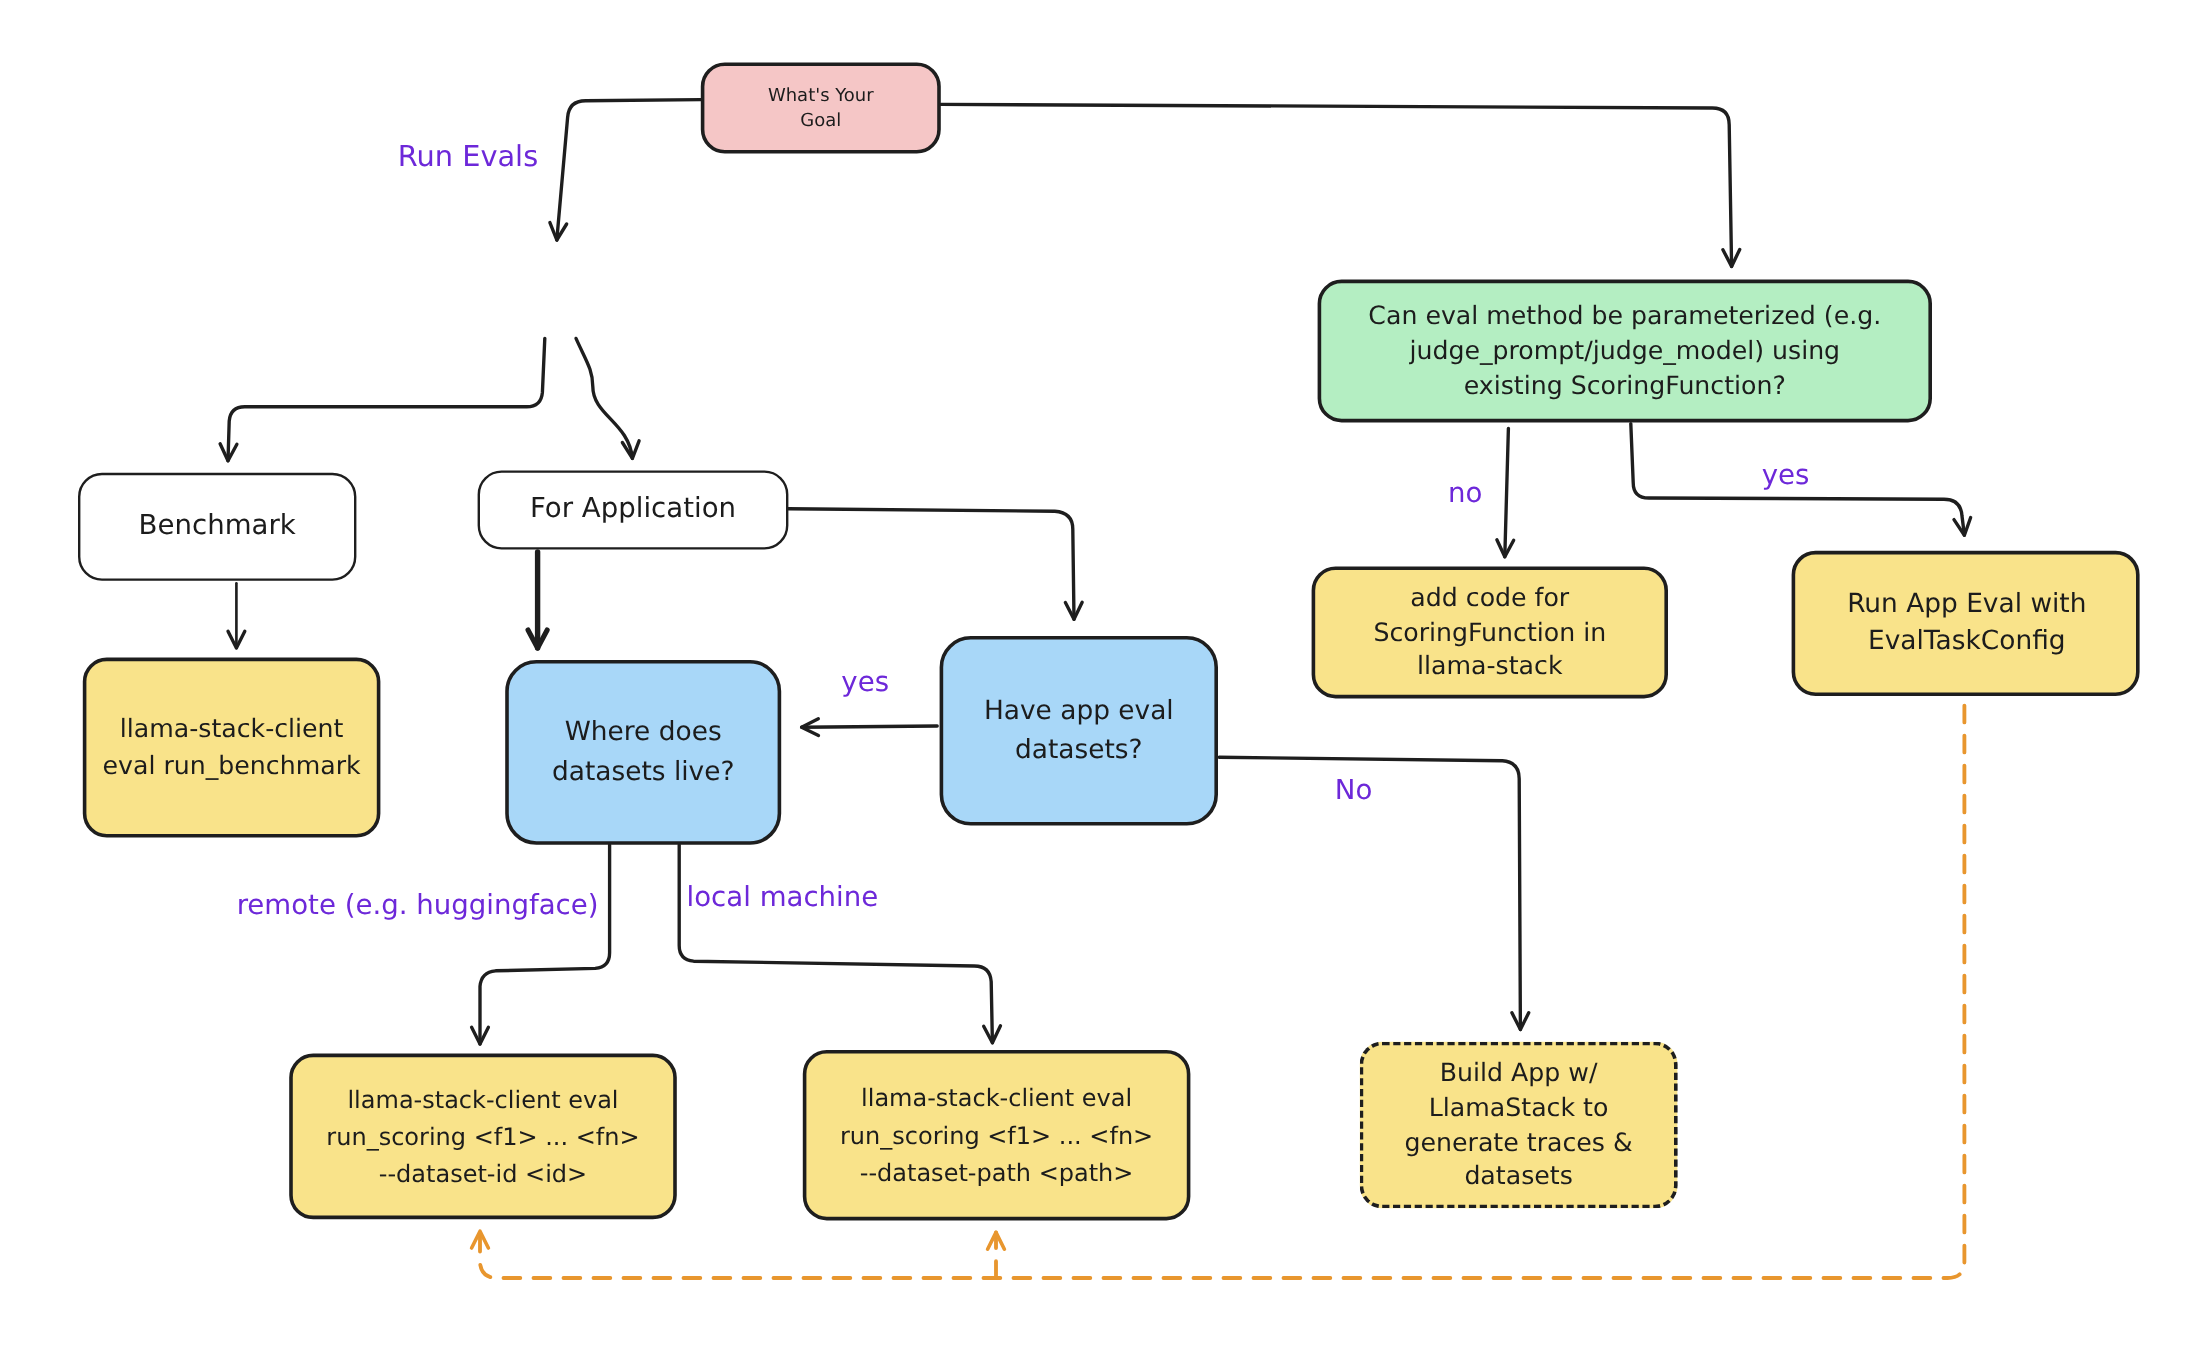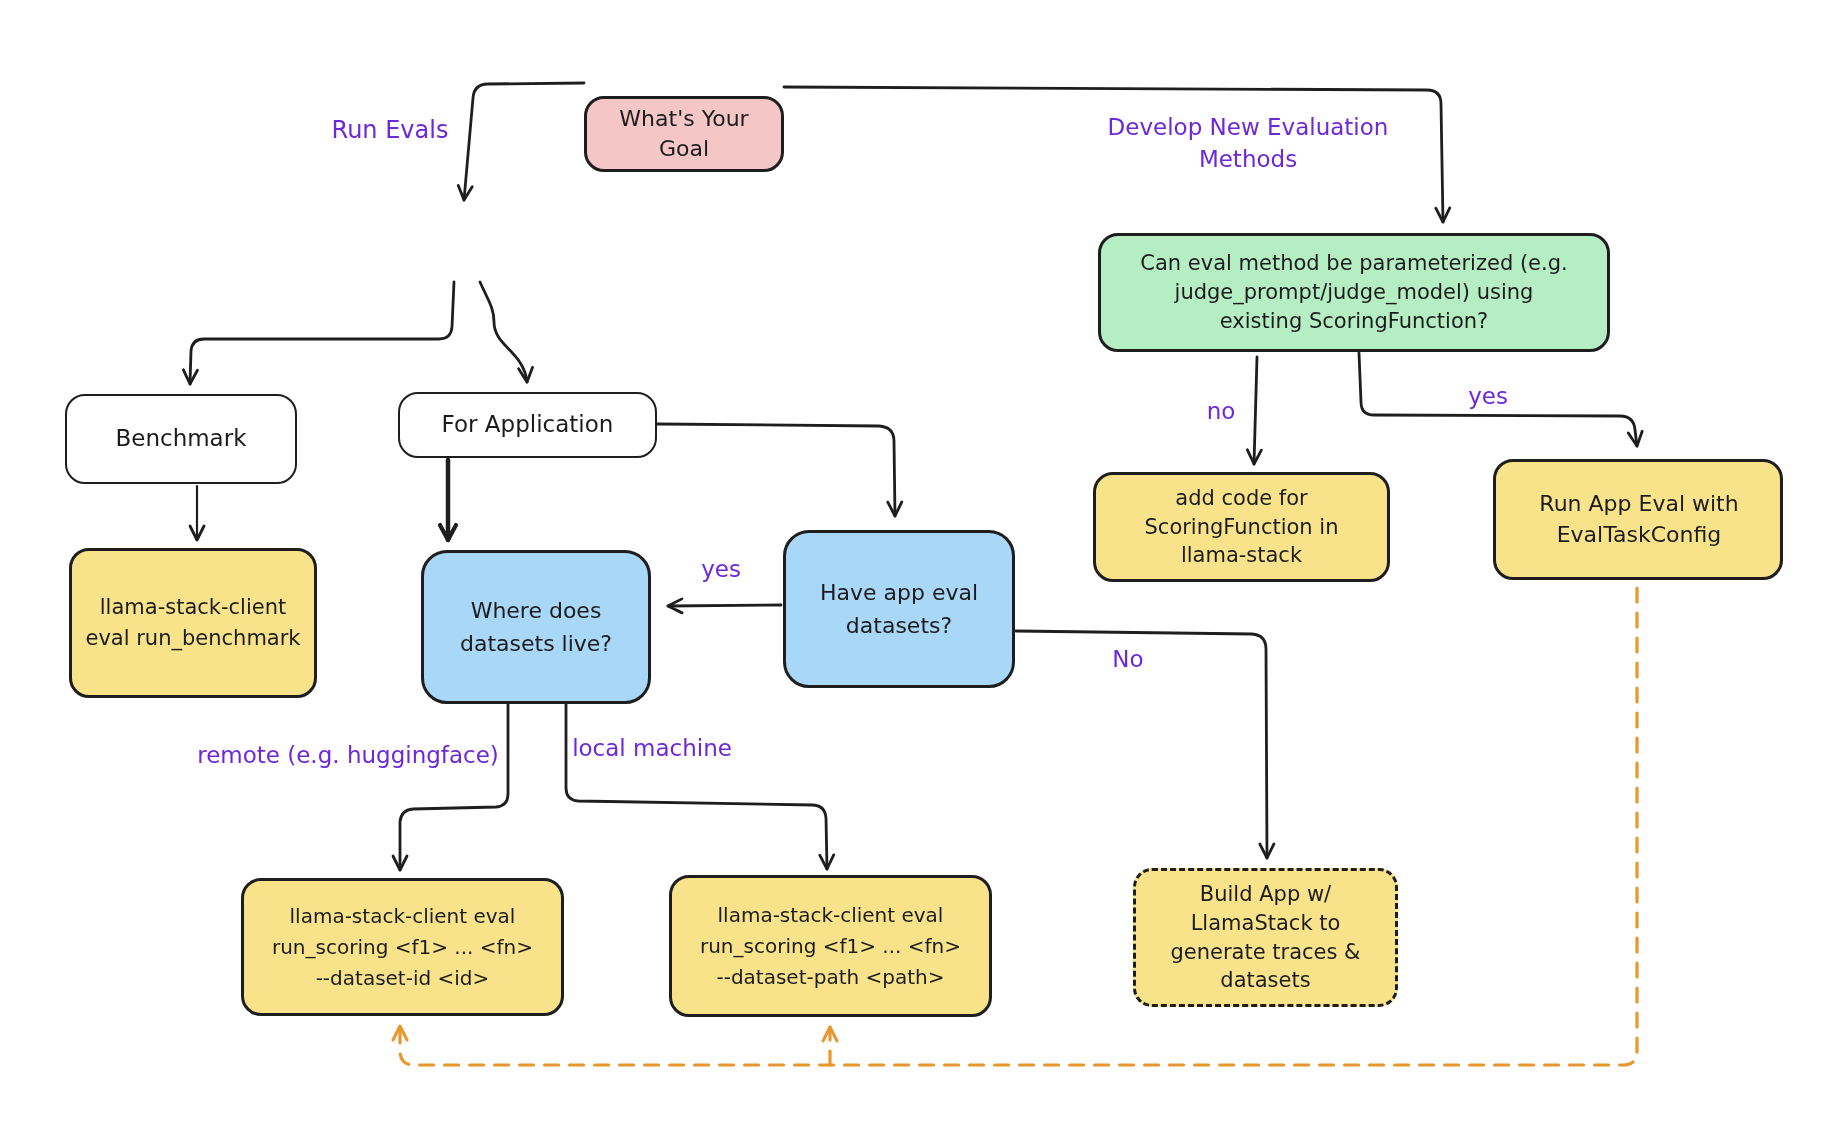--- a/index.html
+++ b/index.html
@@ -72,21 +72,21 @@
       <path d="M508,704 L508,794 Q508,806 496,807 L413,809 Q401,810 400,822 L400,870" marker-end="url(#mBlack)"></path>
       <path d="M566,704 L566,788 Q566,800 578,801 L812,805 Q825,805 826,818 L827,869" marker-end="url(#mBlack)"></path>
     </g>
 
     <g fill="none" stroke="#e8962e" stroke-width="3.2" stroke-linecap="round" stroke-dasharray="14 11">
       <path d="M1637,588 L1637,1051 Q1637,1065 1623,1065 L414,1065 Q401,1065 400,1052 L400,1026" marker-end="url(#mOrange)"></path>
       <path d="M830,1065 L830,1027" marker-end="url(#mOrange)"></path>
     </g>
   </svg>
 
-  <div class="node pink" style="left:584px;top:52px;width:200px;height:76px;font-size:22px;margin-top:44px;">What's Your
+  <div class="node pink" style="left:584px;top:52px;width:200px;height:76px;font-size:15px;">What's Your
 Goal</div>
 
 
   <div class="node green" style="left:1098px;top:233px;width:512px;height:119px;font-size:21px;">Can eval method be parameterized (e.g.
 judge_prompt/judge_model) using
 existing ScoringFunction?</div>
 
   <div class="node white" style="left:65px;top:394px;width:232px;height:90px;font-size:23px;border-width:2.6px;">Benchmark</div>
 
   <div class="node white" style="left:398px;top:392px;width:259px;height:66px;font-size:23px;border-width:2.6px;">For Application</div>
@@ -115,22 +115,20 @@
 run_scoring &lt;f1&gt; ... &lt;fn&gt;
 --dataset-path &lt;path&gt;</div>
 
   <div class="node yellow dashed" style="left:1133px;top:868px;width:265px;height:139px;font-size:21px;border-radius:19px;">Build App w/
 LlamaStack to
 generate traces &amp;
 datasets</div>
 
   <div class="edge-label" style="left:300px;top:114px;width:180px;font-size:24px;">Run Evals</div>
 
-  <div class="edge-label" style="left:1100px;top:112px;width:296px;font-size:23px;">Develop New Evaluation
-Methods</div>
 
   <div class="edge-label" style="left:686px;top:554px;width:70px;">yes</div>
 
   <div class="edge-label" style="left:1096px;top:644px;width:64px;">No</div>
 
   <div class="edge-label" style="left:1189px;top:396px;width:64px;">no</div>
 
   <div class="edge-label" style="left:1450px;top:381px;width:76px;">yes</div>
 
   <div class="edge-label" style="left:168px;top:740px;width:360px;">remote (e.g. huggingface)</div>

